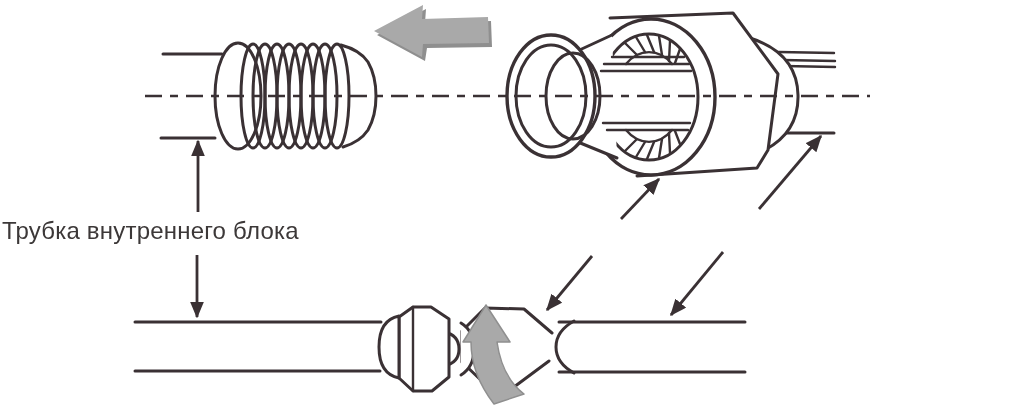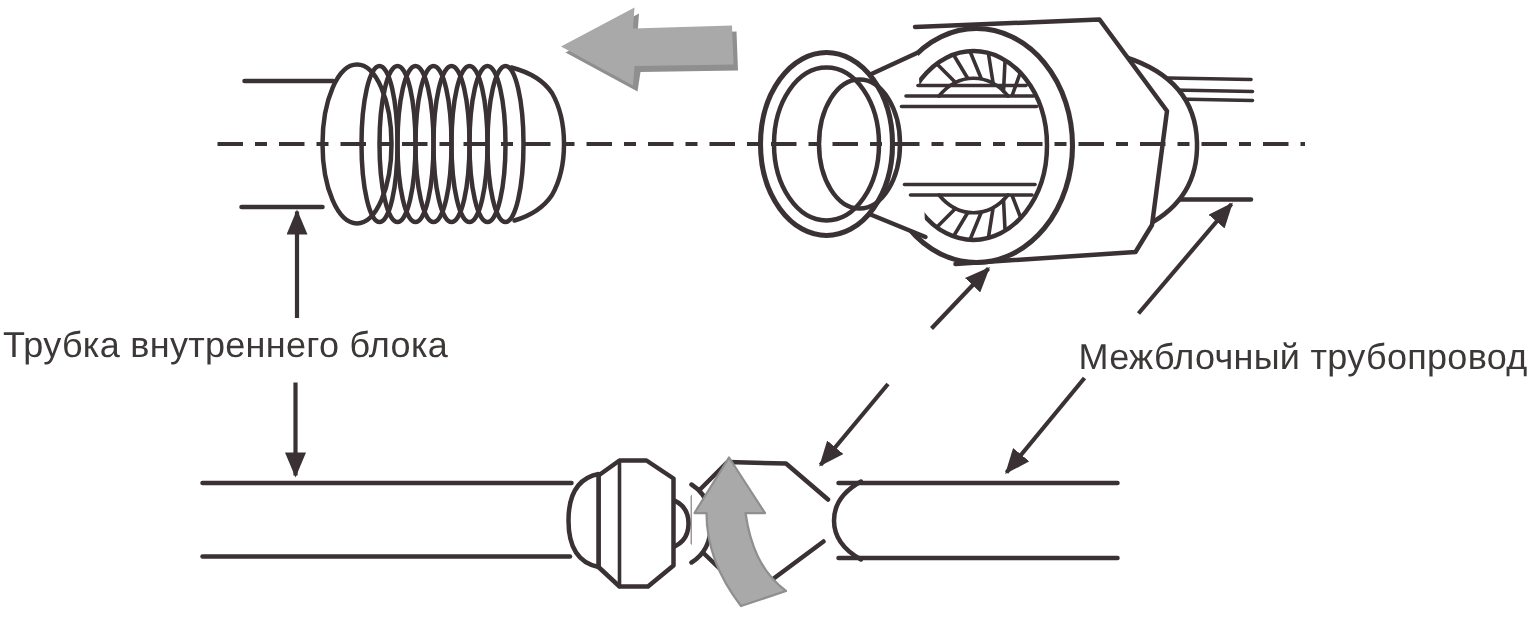--- a/index.html
+++ b/index.html
@@ -160,15 +160,14 @@
     <path class="ann" d="M198,212 L198,141" marker-end="url(#ah)"></path>
     <path class="ann" d="M197,255 L197,317" marker-end="url(#ah)"></path>
     <path class="ann" d="M621,219 L659,179" marker-end="url(#ah)"></path>
     <path class="ann" d="M592,256 L547,310" marker-end="url(#ah)"></path>
     <path class="ann" d="M759,209 L821,136" marker-end="url(#ah)"></path>
     <path class="ann" d="M723,252 L671,315" marker-end="url(#ah)"></path>
   </g>
 </svg>
 
 <div class="lbl" id="lbl-indoor">Трубка внутреннего блока</div>
-<div class="lbl" id="lbl-inter">Межблочный трубопровод</div>
 
 </div>
 
 </body></html>

